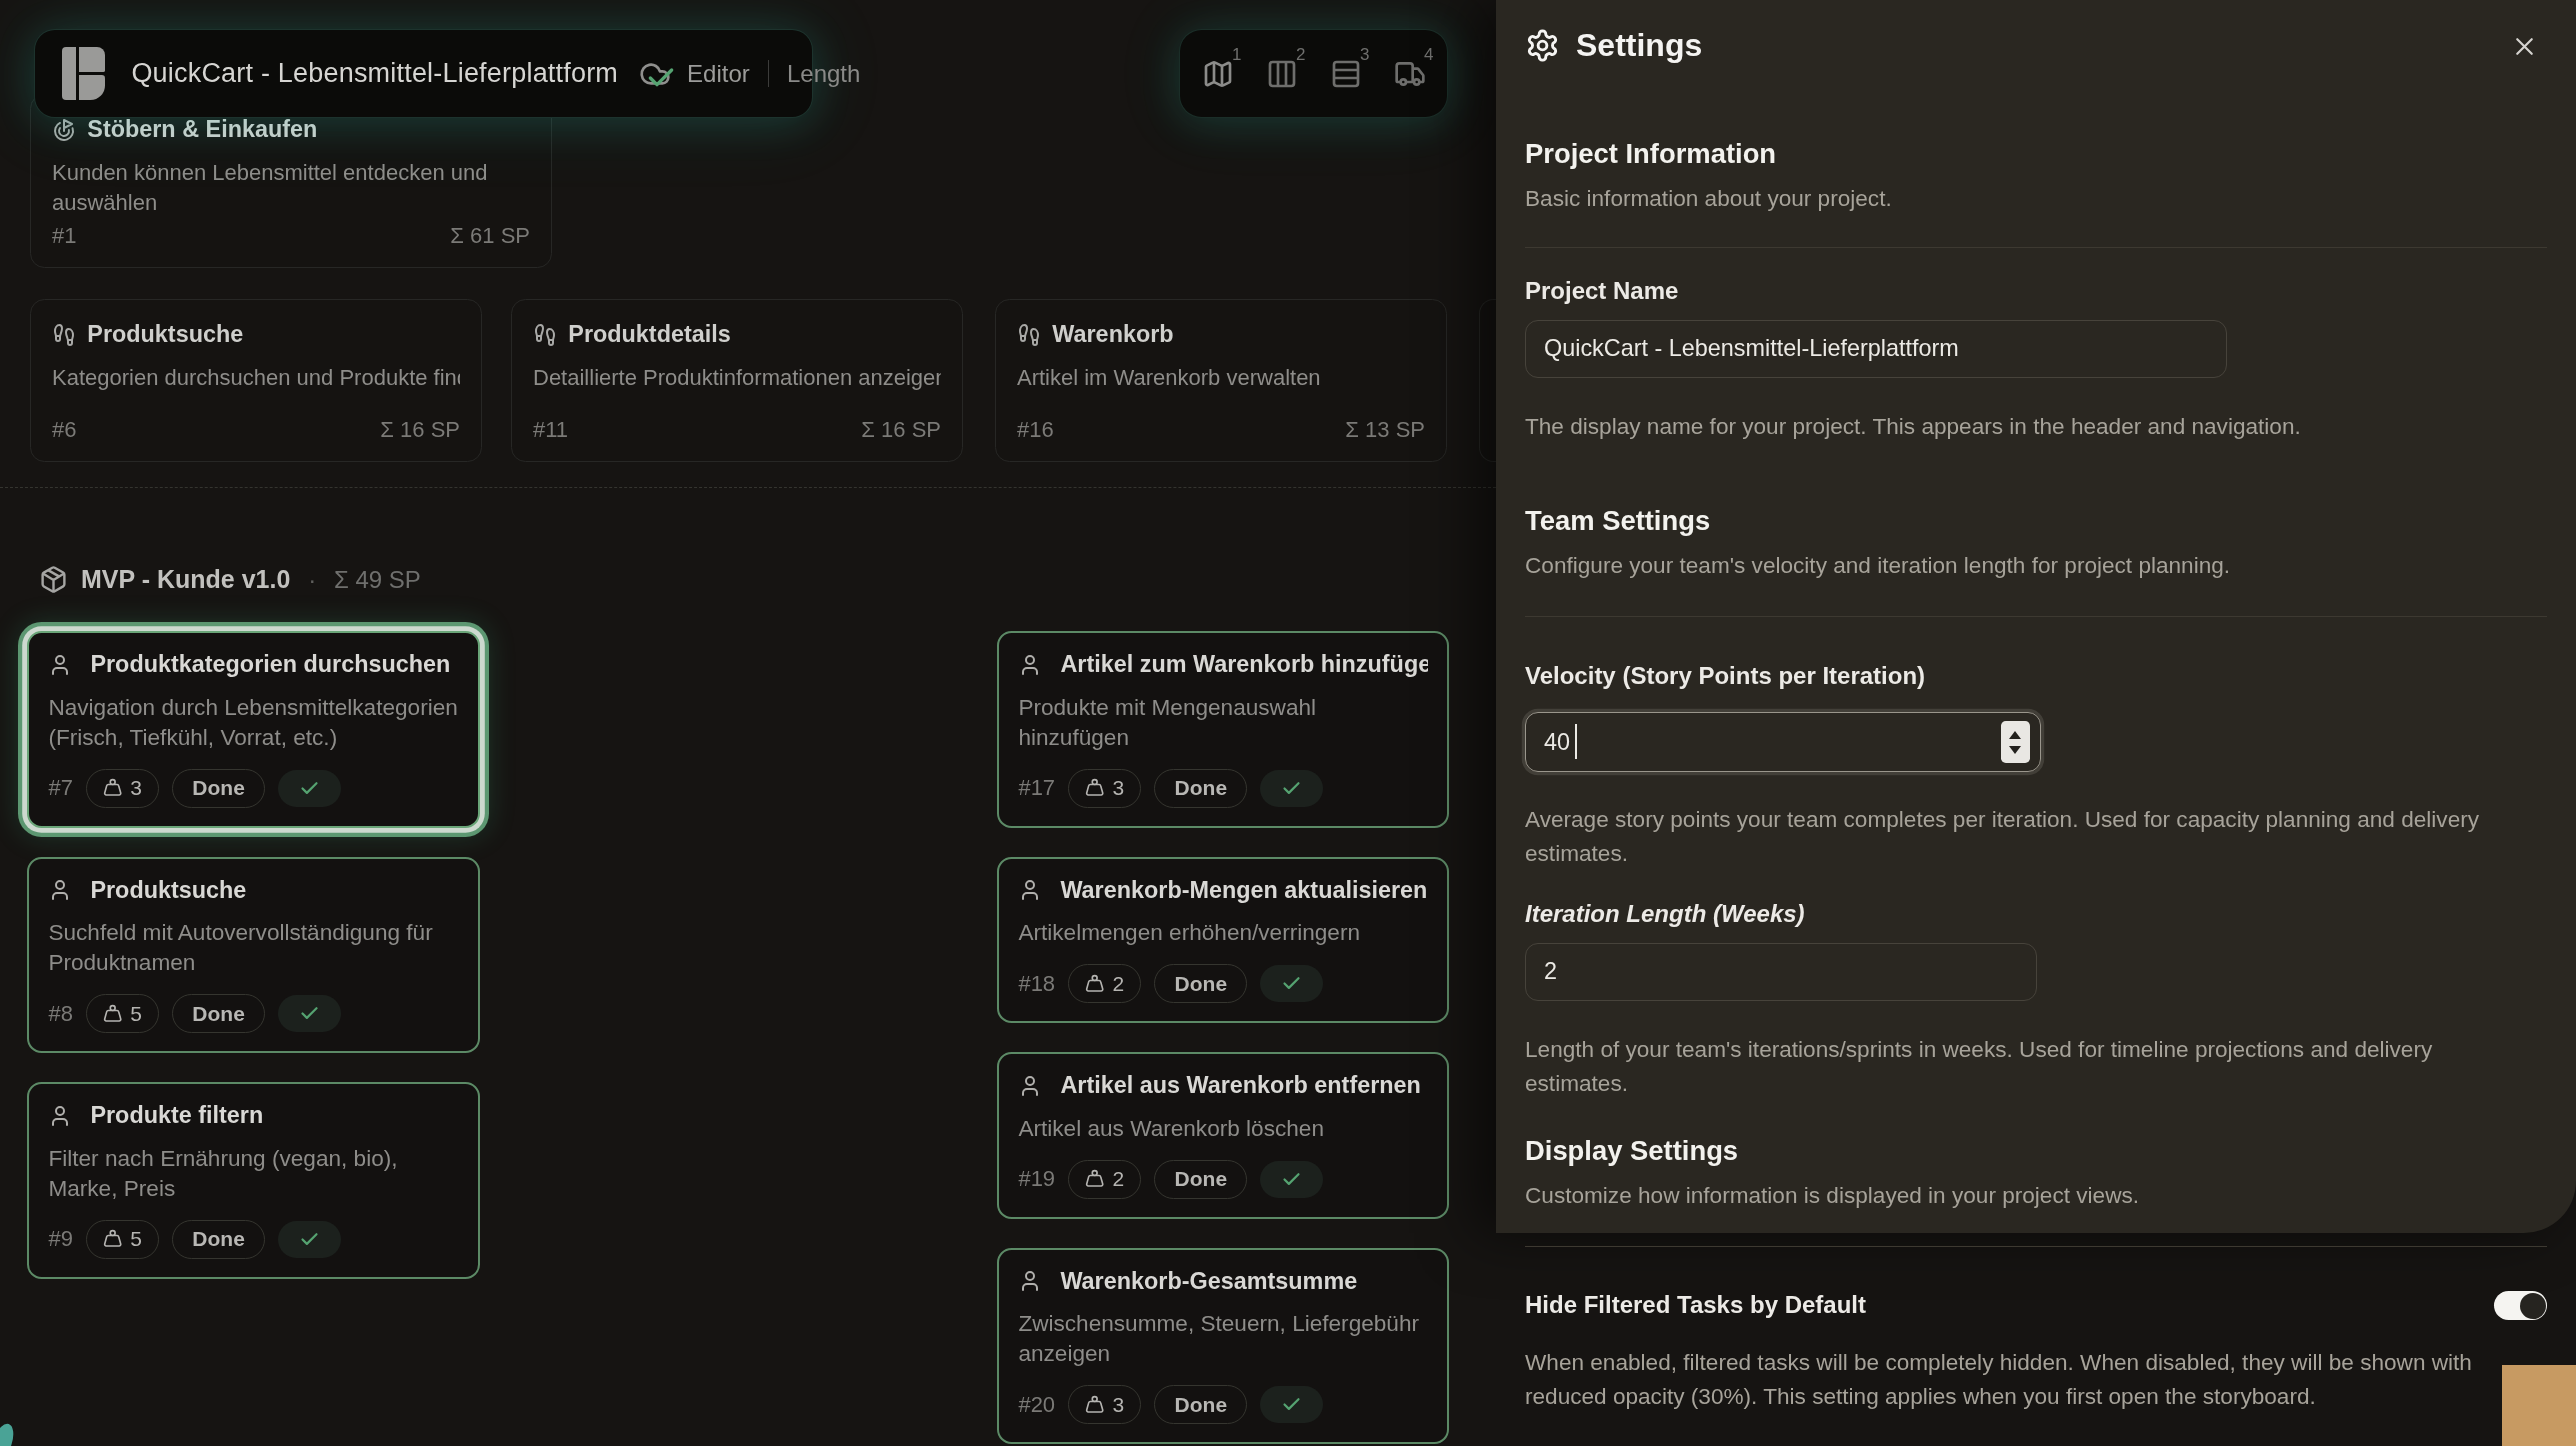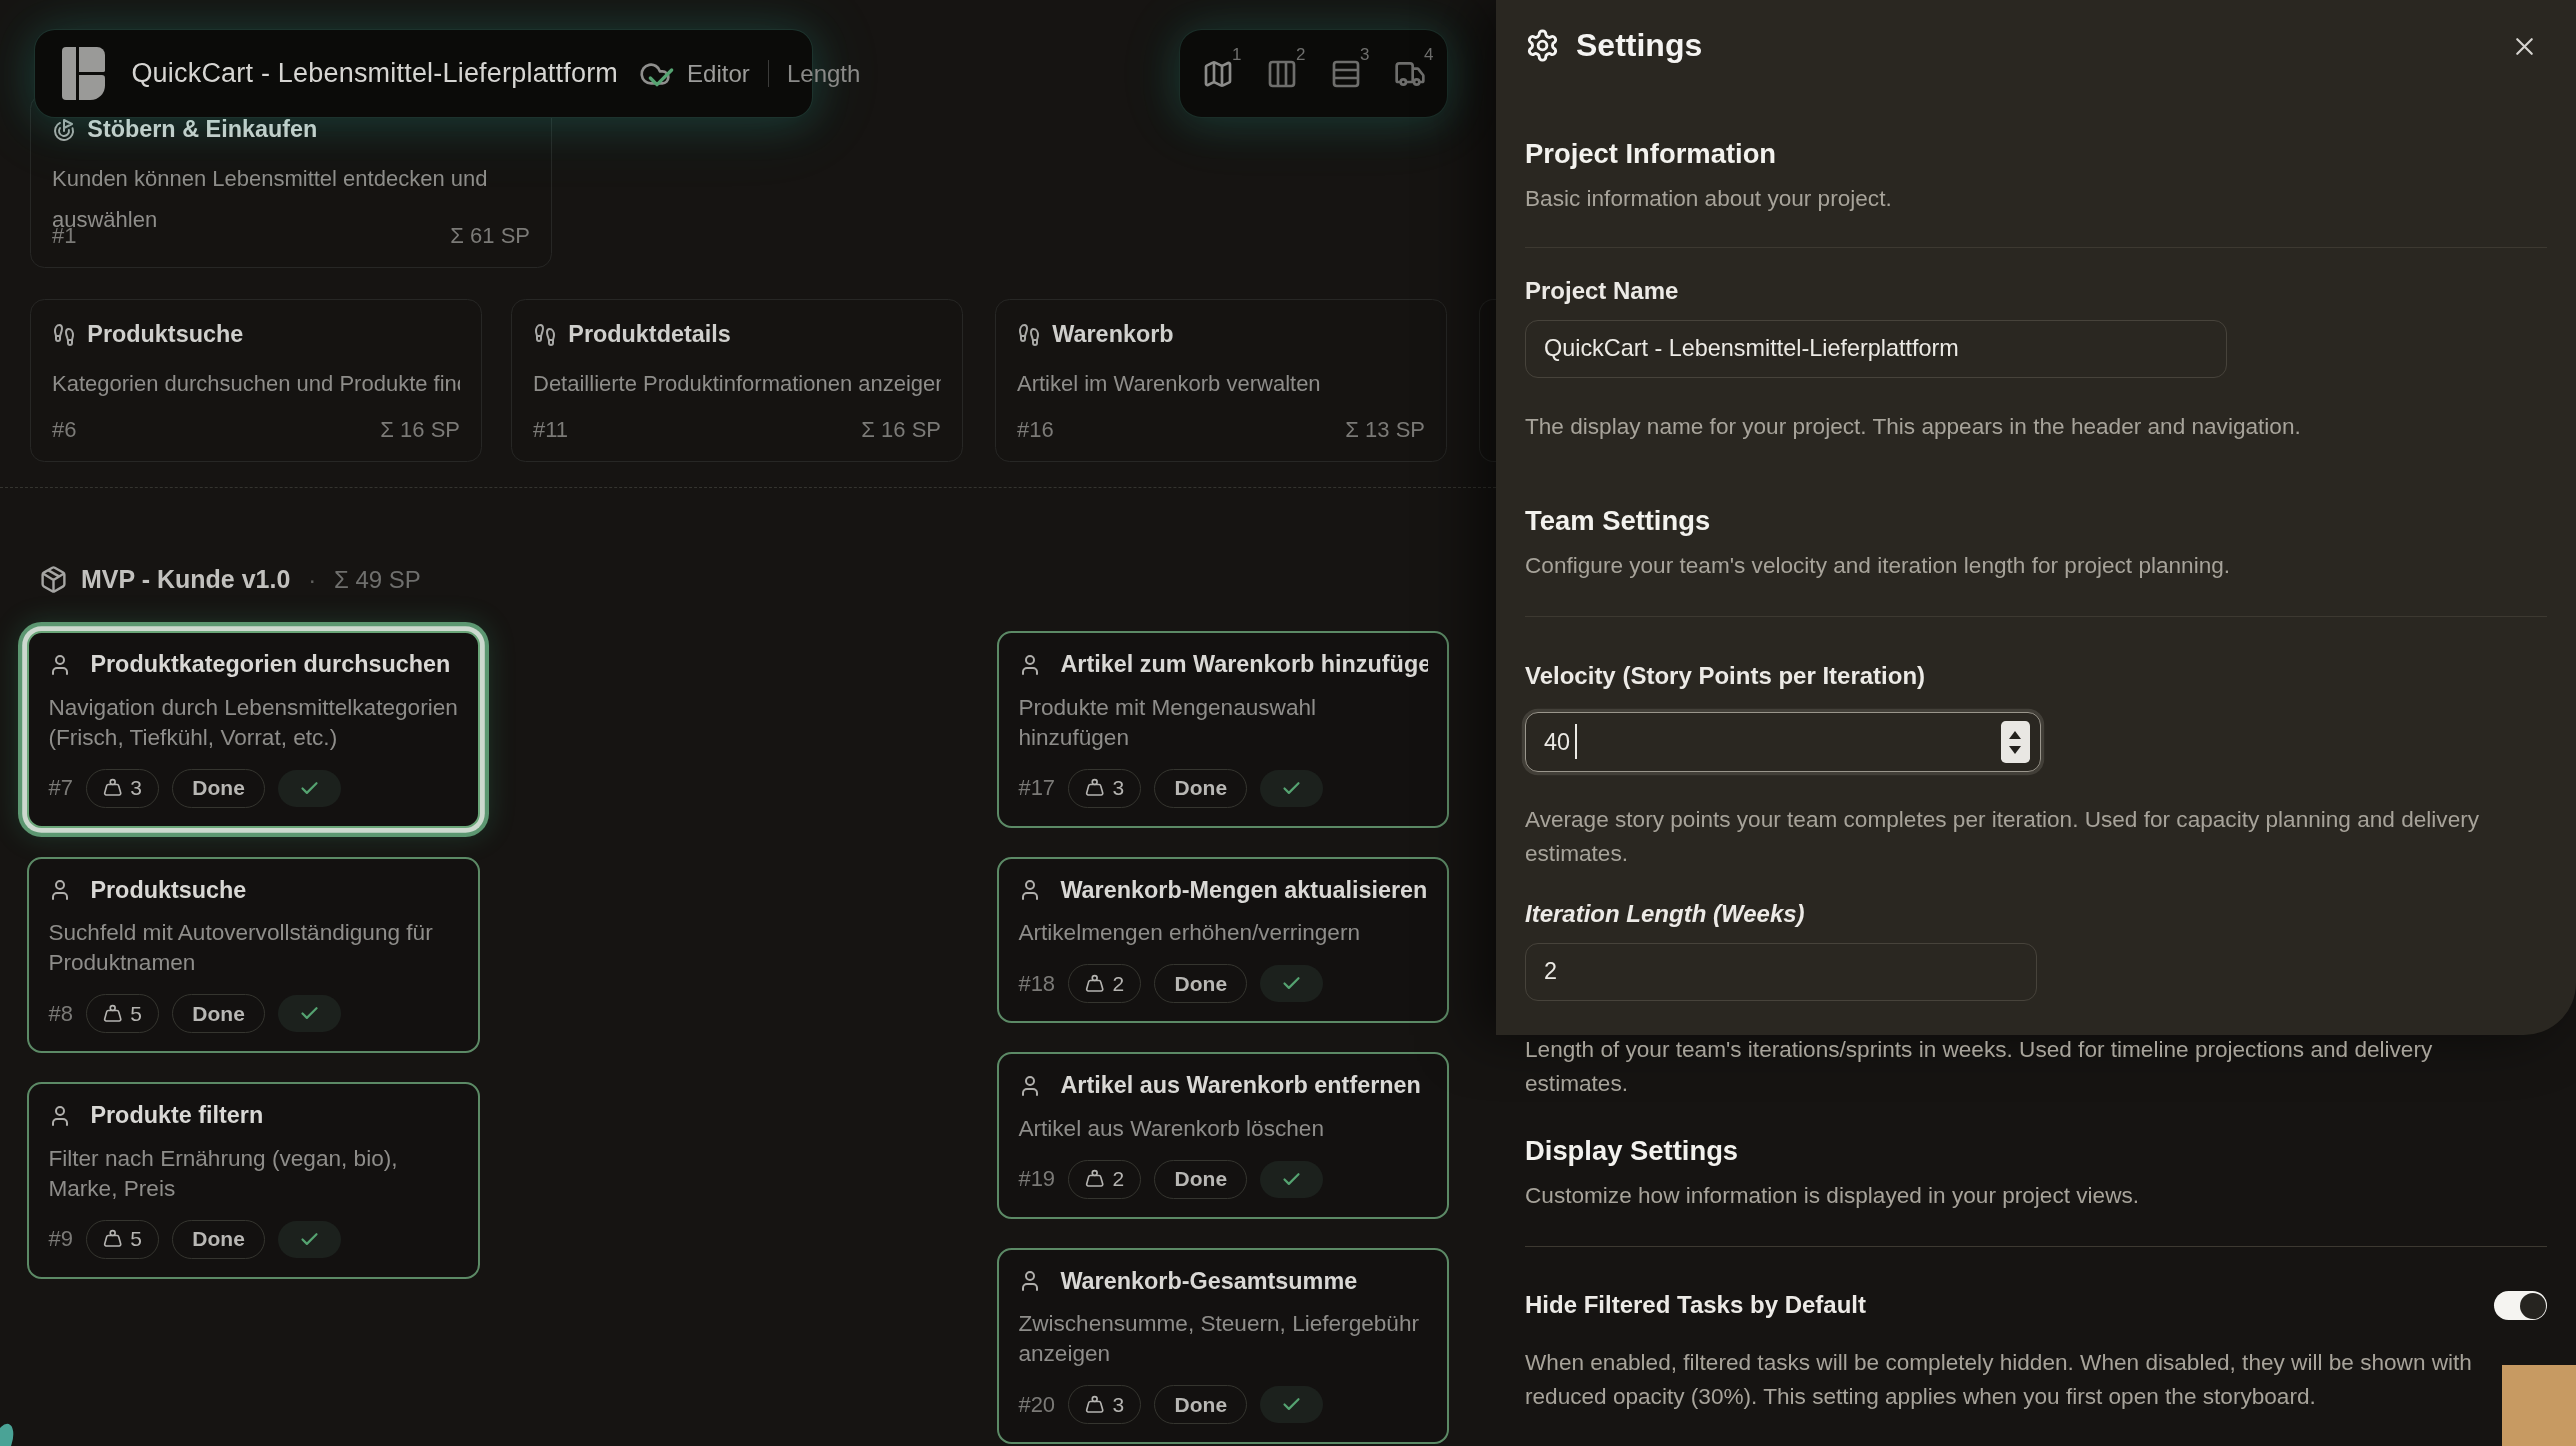--- a/index.html
+++ b/index.html
@@ -39,21 +39,21 @@
   .view-btn .shortcut { position:absolute; right:-8px; top:-13px; font-size:17px; color:#6f6f6d; }
   .view-btn.dim { color:#6e6e6c; }
 
   .card {
     position:absolute; background:#151311; border:0.8px solid #272725; border-radius:14.5px;
     padding:21px; color:#d6d5d2;
   }
   .card-head { display:flex; align-items:center; gap:11.3px; }
   .card-head svg { width:24px; height:24px; color:#a8a8a6; flex:0 0 auto; }
   .card-title { font-size:23.4px; font-weight:600; color:#cfcfcc; white-space:nowrap; overflow:hidden; }
-  .card-desc { margin-top:14.5px; font-size:22px; line-height:41px; color:#8e8d8a; }
+  .card-desc { margin-top:14.5px; font-size:22px; line-height:30px; color:#8e8d8a; }
   .card-desc.nowrap { white-space:nowrap; overflow:hidden; }
   .card-footer { position:absolute; left:21px; right:21px; bottom:18px; display:flex; align-items:center; justify-content:space-between; font-size:22px; color:#7b7a77; }
 
   .epic-card { left:30px; top:94px; width:522px; height:174px; z-index:1; background:#151311; }
 
   .journey-card { top:299px; width:452px; height:163px; }
   .journey-sliver { position:absolute; left:1479px; top:299px; width:17px; height:163px; background:#151311; border:0.8px solid #272725; border-right:none; border-radius:14.5px 0 0 14.5px; }
 
   .dashed-sep { position:absolute; left:0; top:487px; width:1496px; border-top:1.6px dashed #34342f; }
 
@@ -82,21 +82,21 @@
   .badge { display:inline-flex; align-items:center; gap:8px; border:0.8px solid #35352f; border-radius:806px; padding:6.5px 16px; font-size:21px; color:#b5b4b1; }
   .badge svg { width:19.4px; height:19.4px; color:#b5b4b1; }
   .badge.done { font-weight:600; padding:6.5px 19.4px; color:#b8b7b4; }
   .badge.check { border:none; background:#1c211d; padding:8px 21px; }
   .badge.check svg { width:21px; height:21px; color:#55a371; }
 
   .teal-sliver { position:absolute; left:-6.5px; top:1423px; width:18px; height:37px; background:#4aa396; border-radius:50% 50% 40% 40%; transform:rotate(18deg); }
 
   
   #settings-panel {
-    position:absolute; left:1496px; top:0; width:1080px; height:1035px; z-index:10;
+    position:absolute; left:1496px; top:0; width:1080px; height:1233px; z-index:10;
     background:#2a2721; padding:0 29px; border-radius:0 0 52px 0;
     box-shadow:-19.4px 0 56px rgba(0,0,0,0.55);
   }
   .corner-orange { position:absolute; right:0; bottom:0; width:74px; height:82px; background:#c79a62; z-index:9; }
 
   .sp-header { margin-top:27.4px; display:flex; align-items:center; gap:16px; }
   .sp-header svg.gear { width:35px; height:35px; color:#f5f4f2; }
   .sp-title { font-size:32px; font-weight:700; color:#f5f4f2; }
   .sp-close { position:absolute; right:37px; top:32px; width:29px; height:29px; color:#d5d3cf; cursor:pointer; }
   .sp-close svg { width:29px; height:29px; }

